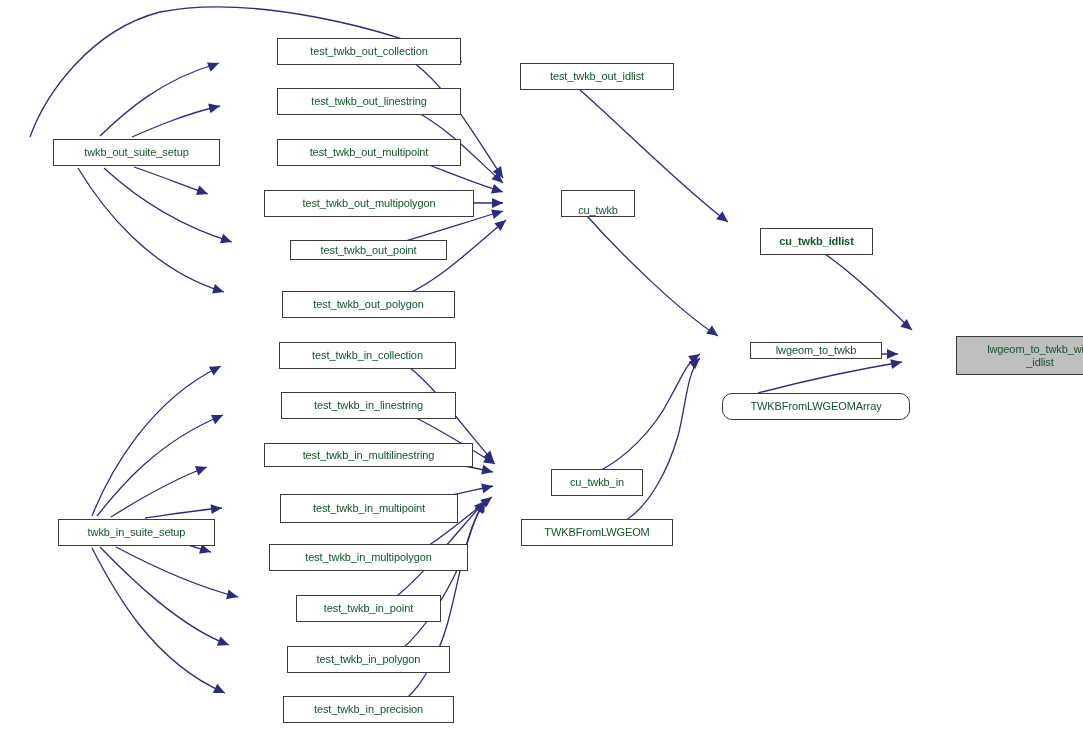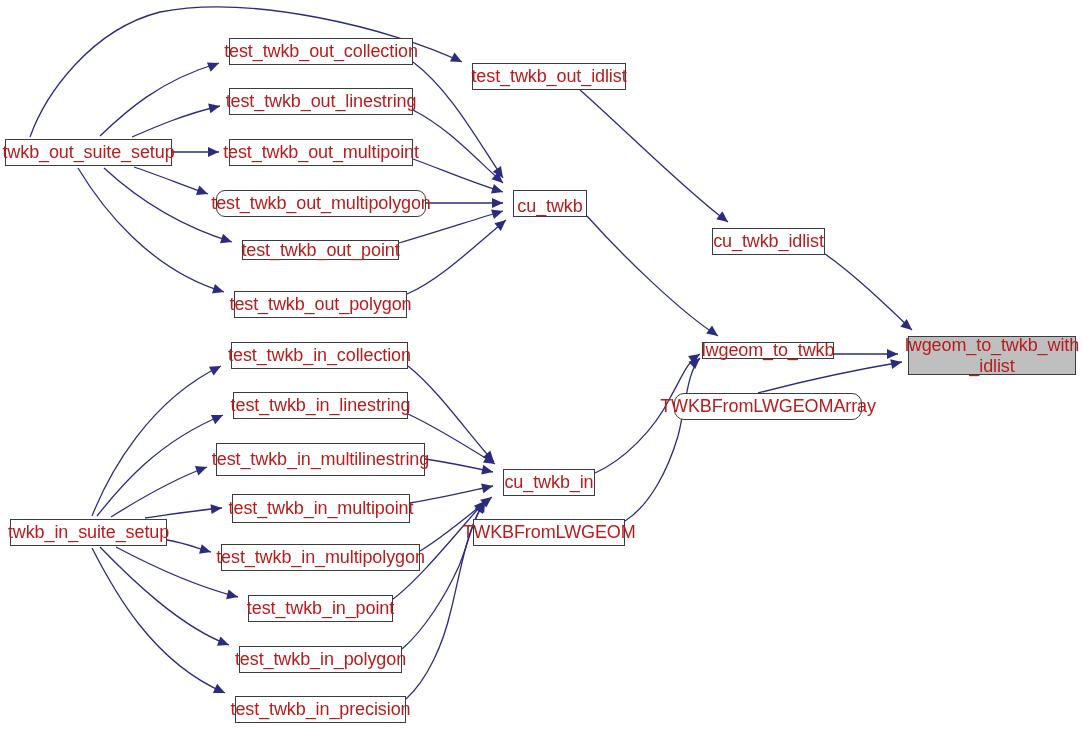--- a/index.html
+++ b/index.html
@@ -30,30 +30,31 @@
   }
   .edge-head {
     fill: #2b2b7f;
     stroke: none;
   }
   .node {
     position: absolute;
     box-sizing: border-box;
     border: 1.2px solid #3b3b3b;
     background: #ffffff;
-    color: #b91c1c;
+    color: #14532d;
     display: flex;
     align-items: center;
     justify-content: center;
     text-align: center;
-    font-size: 18px;
+    font-size: 11px;
     line-height: 1.12;
     letter-spacing: -0.1px;
     white-space: pre-line;
     z-index: 5;
+    margin-left: 48px;
   }
   .node.highlight {
     background: #bfbfbf;
   }
 </style>
 </head>
 <body>
 
 <div id="graph-root">
   <svg id="edges-layer" viewBox="0 0 1083 729">
@@ -128,33 +129,33 @@
       <polygon class="edge-head" points="0,0 -11,-5 -11,5" transform="translate(485,502) rotate(-55)"></polygon>
       <polygon class="edge-head" points="0,0 -11,-5 -11,5" transform="translate(485,501) rotate(-62)"></polygon>
       <polygon class="edge-head" points="0,0 -11,-5 -11,5" transform="translate(700,354) rotate(-34)"></polygon>
       <polygon class="edge-head" points="0,0 -11,-5 -11,5" transform="translate(700,358) rotate(-42)"></polygon>
     </svg>
   <div id="nodes-layer">
       <div class="node" style="left: 5px; top: 139px; width: 167px; height: 27px;"><span>twkb_out_suite_setup</span></div>
       <div class="node" style="left: 229px; top: 38px; width: 184px; height: 27px;"><span>test_twkb_out_collection</span></div>
       <div class="node" style="left: 229px; top: 88px; width: 184px; height: 27px;"><span>test_twkb_out_linestring</span></div>
       <div class="node" style="left: 229px; top: 139px; width: 184px; height: 27px;"><span>test_twkb_out_multipoint</span></div>
-      <div class="node" style="left: 216px; top: 190px; width: 210px; height: 27px; border-radius: 9px;"><span>test_twkb_out_multipolygon</span></div>
+      <div class="node" style="left: 216px; top: 190px; width: 210px; height: 27px;"><span>test_twkb_out_multipolygon</span></div>
       <div class="node" style="left: 242px; top: 240px; width: 157px; height: 20px;"><span>test_twkb_out_point</span></div>
       <div class="node" style="left: 234px; top: 291px; width: 173px; height: 27px;"><span>test_twkb_out_polygon</span></div>
       <div class="node" style="left: 472px; top: 63px; width: 154px; height: 27px;"><span>test_twkb_out_idlist</span></div>
       <div class="node" style="left: 513px; top: 190px; width: 74px; height: 27px; align-items: flex-end;"><span>cu_twkb</span></div>
-      <div class="node" style="left: 712px; top: 228px; width: 113px; height: 27px;"><span>cu_twkb_idlist</span></div>
+      <div class="node" style="left: 712px; top: 228px; width: 113px; height: 27px; font-weight: bold;"><span>cu_twkb_idlist</span></div>
       <div class="node" style="left: 702px; top: 342px; width: 132px; height: 17px;"><span>lwgeom_to_twkb</span></div>
       <div class="node highlight" style="left: 908px; top: 336px; width: 168px; height: 39px;"><span>lwgeom_to_twkb_with
 _idlist</span></div>
       <div class="node" style="left: 674px; top: 393px; width: 188px; height: 27px; border-radius: 10px;"><span>TWKBFromLWGEOMArray</span></div>
       <div class="node" style="left: 231px; top: 342px; width: 177px; height: 27px;"><span>test_twkb_in_collection</span></div>
       <div class="node" style="left: 233px; top: 392px; width: 175px; height: 27px;"><span>test_twkb_in_linestring</span></div>
-      <div class="node" style="left: 216px; top: 443px; width: 209px; height: 33px;"><span>test_twkb_in_multilinestring</span></div>
+      <div class="node" style="left: 216px; top: 443px; width: 209px; height: 24px;"><span>test_twkb_in_multilinestring</span></div>
       <div class="node" style="left: 232px; top: 494px; width: 178px; height: 29px;"><span>test_twkb_in_multipoint</span></div>
       <div class="node" style="left: 10px; top: 519px; width: 157px; height: 27px;"><span>twkb_in_suite_setup</span></div>
       <div class="node" style="left: 221px; top: 544px; width: 199px; height: 27px;"><span>test_twkb_in_multipolygon</span></div>
       <div class="node" style="left: 248px; top: 595px; width: 145px; height: 27px;"><span>test_twkb_in_point</span></div>
       <div class="node" style="left: 239px; top: 646px; width: 163px; height: 27px;"><span>test_twkb_in_polygon</span></div>
       <div class="node" style="left: 235px; top: 696px; width: 171px; height: 27px;"><span>test_twkb_in_precision</span></div>
       <div class="node" style="left: 503px; top: 469px; width: 92px; height: 27px;"><span>cu_twkb_in</span></div>
       <div class="node" style="left: 473px; top: 519px; width: 152px; height: 27px;"><span>TWKBFromLWGEOM</span></div>
     </div>
 </div>

